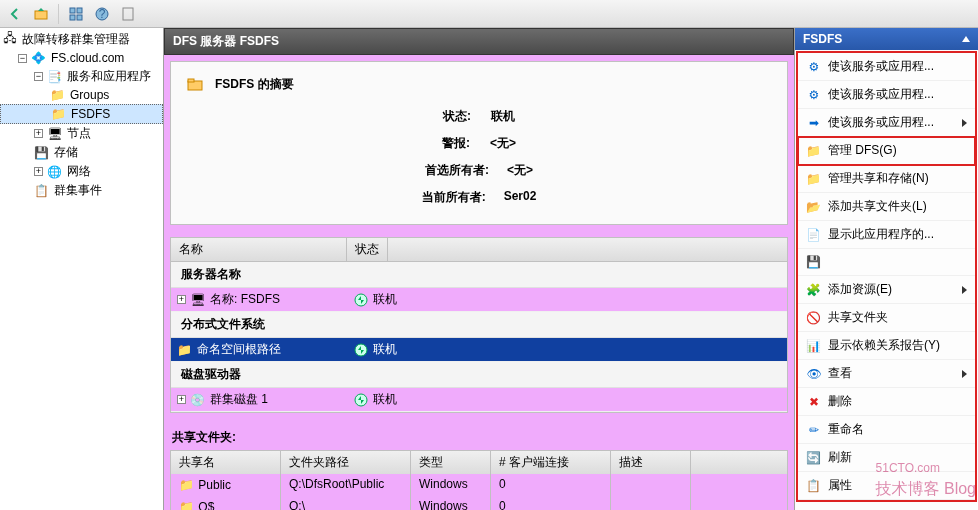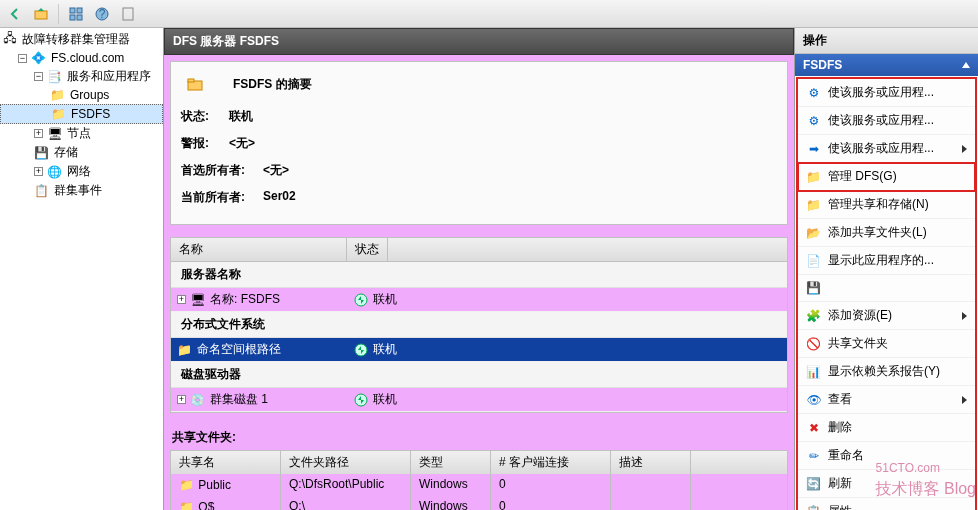--- a/index.html
+++ b/index.html
@@ -9,22 +9,22 @@
 .tb-sep { width: 1px; height: 20px; background: #ccc; margin: 0 2px; }
 .main { flex: 1; display: flex; overflow: hidden; }
 .tree-pane { width: 164px; background: #fff; border-right: 1px solid #a0a0a0; overflow: auto; padding: 2px 0; }
 .tree-item { display: flex; align-items: center; gap: 4px; padding: 1px 2px; cursor: pointer; white-space: nowrap; }
 .tree-item.sel { background: #cde6ff; border: 1px dotted #666; }
 .ind1 { padding-left: 18px; } .ind2 { padding-left: 34px; } .ind3 { padding-left: 50px; }
 .expander { width: 9px; height: 9px; border: 1px solid #888; display: inline-flex; align-items: center; justify-content: center; font-size: 9px; line-height: 1; background: #fff; }
 .content-pane { flex: 1; background: #f0abfc; display: flex; flex-direction: column; overflow: hidden; }
 .title-bar { background: linear-gradient(#6b6b6b, #4a4a4a); color: #fff; padding: 4px 8px; font-weight: bold; border: 1px solid #333; }
 .summary-box { margin: 6px; padding: 8px 10px; border: 1px solid #c0c0c0; background: #fafafa; }
-.summary-head { display: flex; align-items: center; gap: 24px; font-weight: bold; margin-bottom: 8px; }
-.summary-row { display: flex; margin: 10px 0; font-weight: bold; }
+.summary-head { display: flex; align-items: center; gap: 6px; font-weight: bold; margin-bottom: 8px; }
+.summary-row { display: flex; margin: 10px 0; font-weight: bold; justify-content: center; }
 .summary-row .lbl { min-width: 48px; }
 .section { margin: 6px; border: 1px solid #c0c0c0; }
 .section-head { display: flex; background: linear-gradient(#f0f0f0, #dcdcdc); border-bottom: 1px solid #c0c0c0; }
 .section-head .col { padding: 3px 8px; border-right: 1px solid #c0c0c0; }
 .group-row { background: #f4f4f4; font-weight: bold; padding: 4px 10px; border-bottom: 1px solid #e0e0e0; }
 .data-row { display: flex; align-items: center; padding: 3px 6px; border-bottom: 1px solid #f0f0f0; cursor: pointer; }
 .data-row.sel { background: #1040a0; color: #fff; }
 .data-row .c1 { width: 176px; display: flex; align-items: center; gap: 4px; }
 .data-row .c2 { display: flex; align-items: center; gap: 4px; }
 .share-section { margin: 6px; }
@@ -251,21 +251,20 @@
               <div class="col sc3">Windows</div>
               <div class="col sc4">0</div>
               <div class="col sc5"></div>
             </div>
           </div>
       </div>
     </div>
   </div>
 
   <div class="actions-pane">
-    <div class="actions-title">操作</div>
     <div class="actions-subtitle">
         <span>FSDFS</span>
         <span class="triangle"></span>
       </div>
     <div class="actions-list" id="actions-list">
         <div class="action-item">
           <span class="icon" style="color:#06c">⚙</span>
           <span style="flex:1">使该服务或应用程...</span>
         </div>
         <div class="action-item">

